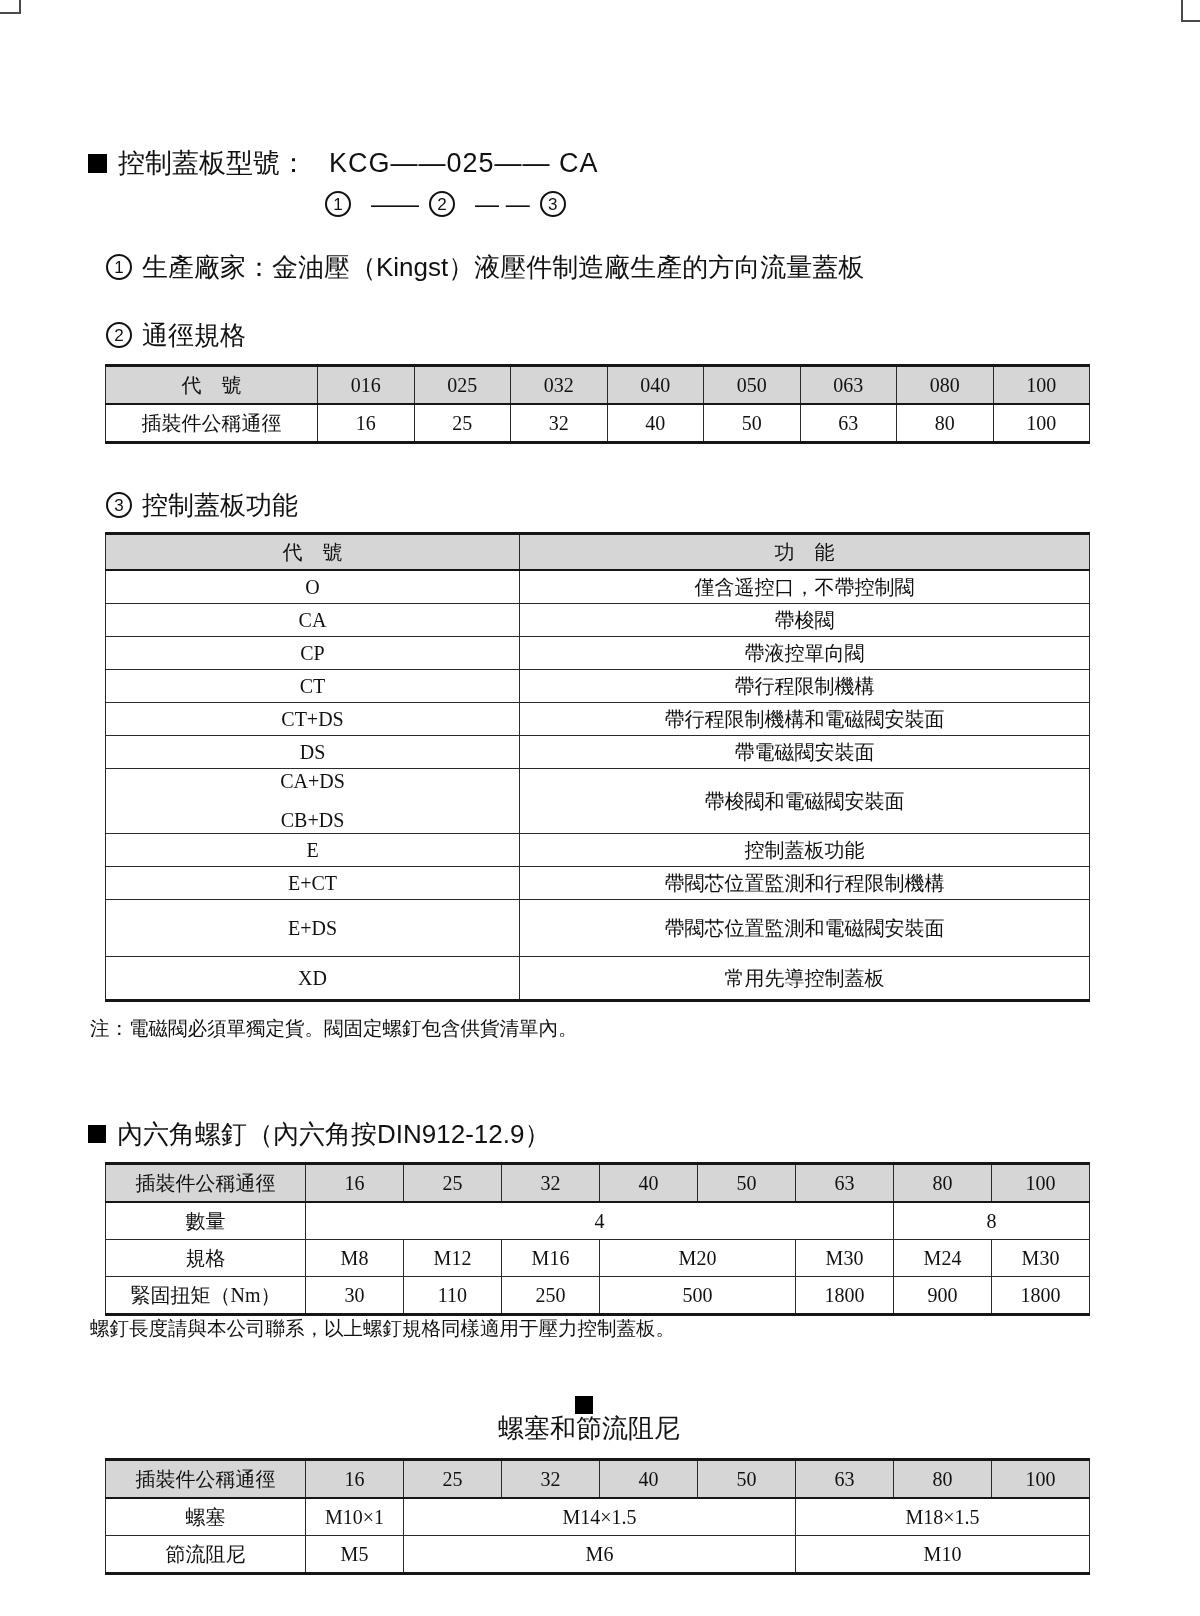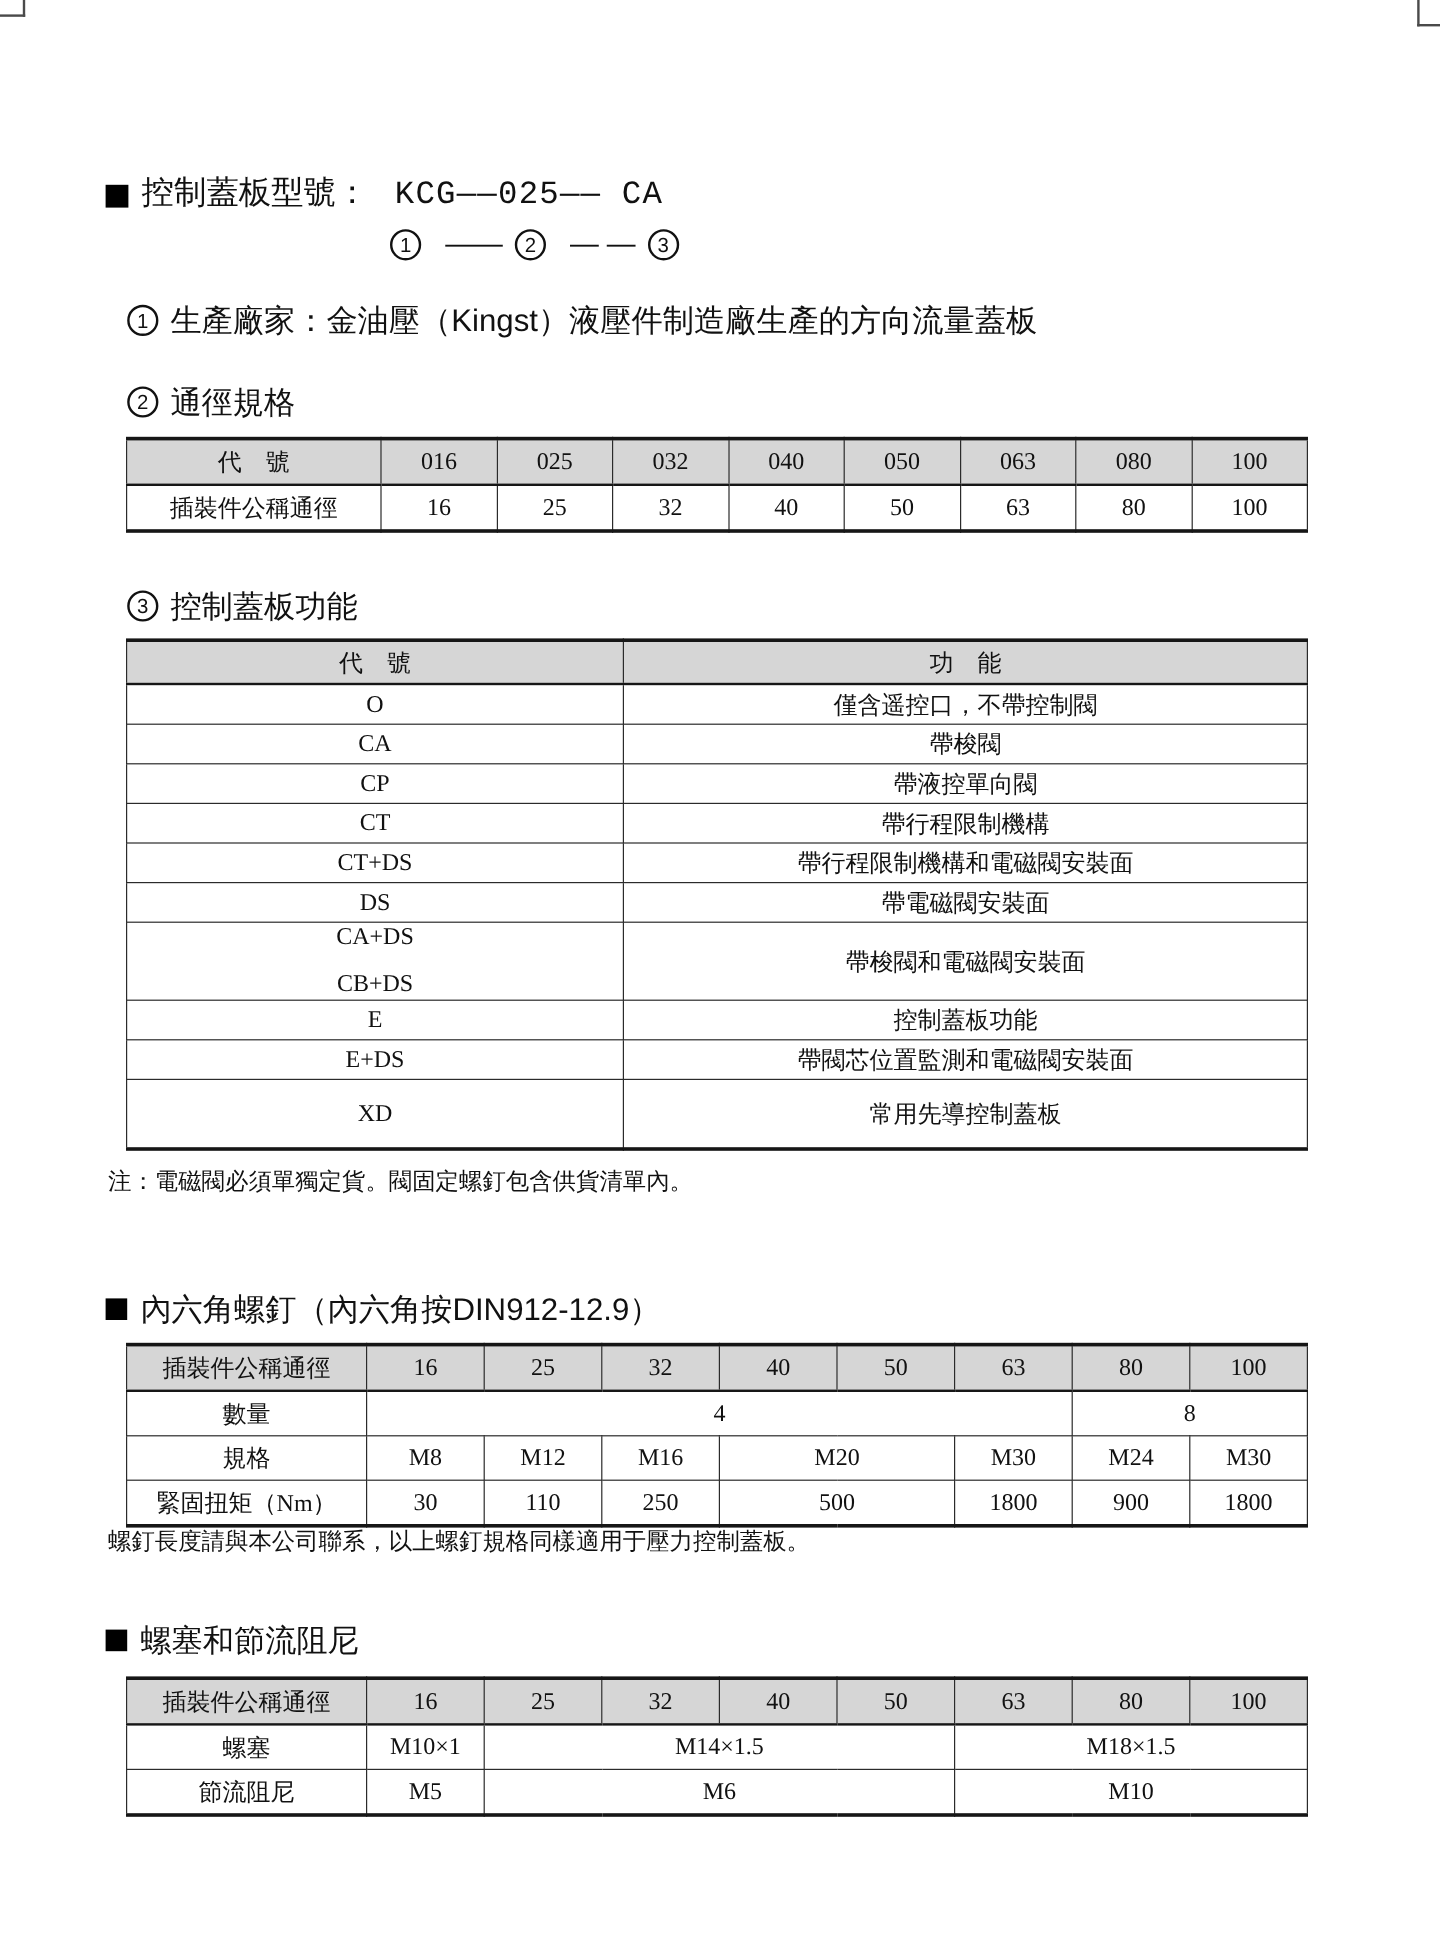--- a/index.html
+++ b/index.html
@@ -12,21 +12,21 @@
     font-family:"Liberation Serif", serif;
     overflow:hidden;
   }
   .cropmark-tl{position:absolute;left:0;top:0;width:19px;height:12px;
     border-right:2px solid #4a4a4a;border-bottom:2px solid #4a4a4a;}
   .cropmark-tr{position:absolute;right:0;top:0;width:17px;height:20px;
     border-left:2px solid #4a4a4a;border-bottom:2px solid #4a4a4a;}
 
   .content{padding:146px 110px 0 88px;}
 
-  .h1{display:flex;align-items:center;font-family:Liberation Mono, monospace;
+  .h1{display:flex;align-items:center;font-family:Liberation Sans, sans-serif;
       font-size:27px;line-height:34px;white-space:nowrap;}
   .sq{width:19px;height:19px;background:#000;display:inline-block;margin-right:11px;flex:0 0 auto;}
   .model-code{margin-left:22px;letter-spacing:1px;}
 
   .diagram{margin-left:237px;margin-top:10px;display:flex;align-items:center;
       font-family:"Liberation Sans",sans-serif;font-size:24px;height:28px;}
   .diagram .dash{margin:0 10px;letter-spacing:0;}
 
   .circ{box-sizing:border-box;width:26px;height:26px;border:2px solid #111;border-radius:50%;
       display:inline-flex;align-items:center;justify-content:center;
@@ -62,21 +62,21 @@
   .t-plug{margin-top:16px;}
 
   .note{margin-top:14px;margin-left:2px;font-family:"Liberation Sans",sans-serif;
       font-size:19.5px;line-height:24px;}
   .note2{margin-top:0;}
 
   .h2{display:flex;align-items:center;font-family:"Liberation Sans",sans-serif;
       font-size:26px;line-height:28px;white-space:nowrap;}
   .h2 .sq{width:18px;height:18px;}
   .h2-hex{margin-top:80px;}
-  .h2-plug{margin-top:56px;}
+  .h2-plug{margin-top:56px;flex-direction:column;}
 </style>
 </head>
 <body>
 
 <div class="page">
   <div class="cropmark-tl"></div>
   <div class="cropmark-tr"></div>
 
   <div class="content">
 
@@ -205,20 +205,26 @@
             <td>帶梭閥和電磁閥安裝面</td>
           </tr>
           <tr>
             <td>
               <div class="code-line">E</div>
             </td>
             <td>控制蓋板功能</td>
           </tr>
           <tr>
             <td>
+              <div class="code-line">E+CT</div>
+            </td>
+            <td>帶閥芯位置監測和行程限制機構</td>
+          </tr>
+          <tr>
+            <td>
               <div class="code-line">E+DS</div>
             </td>
             <td>帶閥芯位置監測和電磁閥安裝面</td>
           </tr>
           <tr>
             <td>
               <div class="code-line">XD</div>
             </td>
             <td>常用先導控制蓋板</td>
           </tr>

